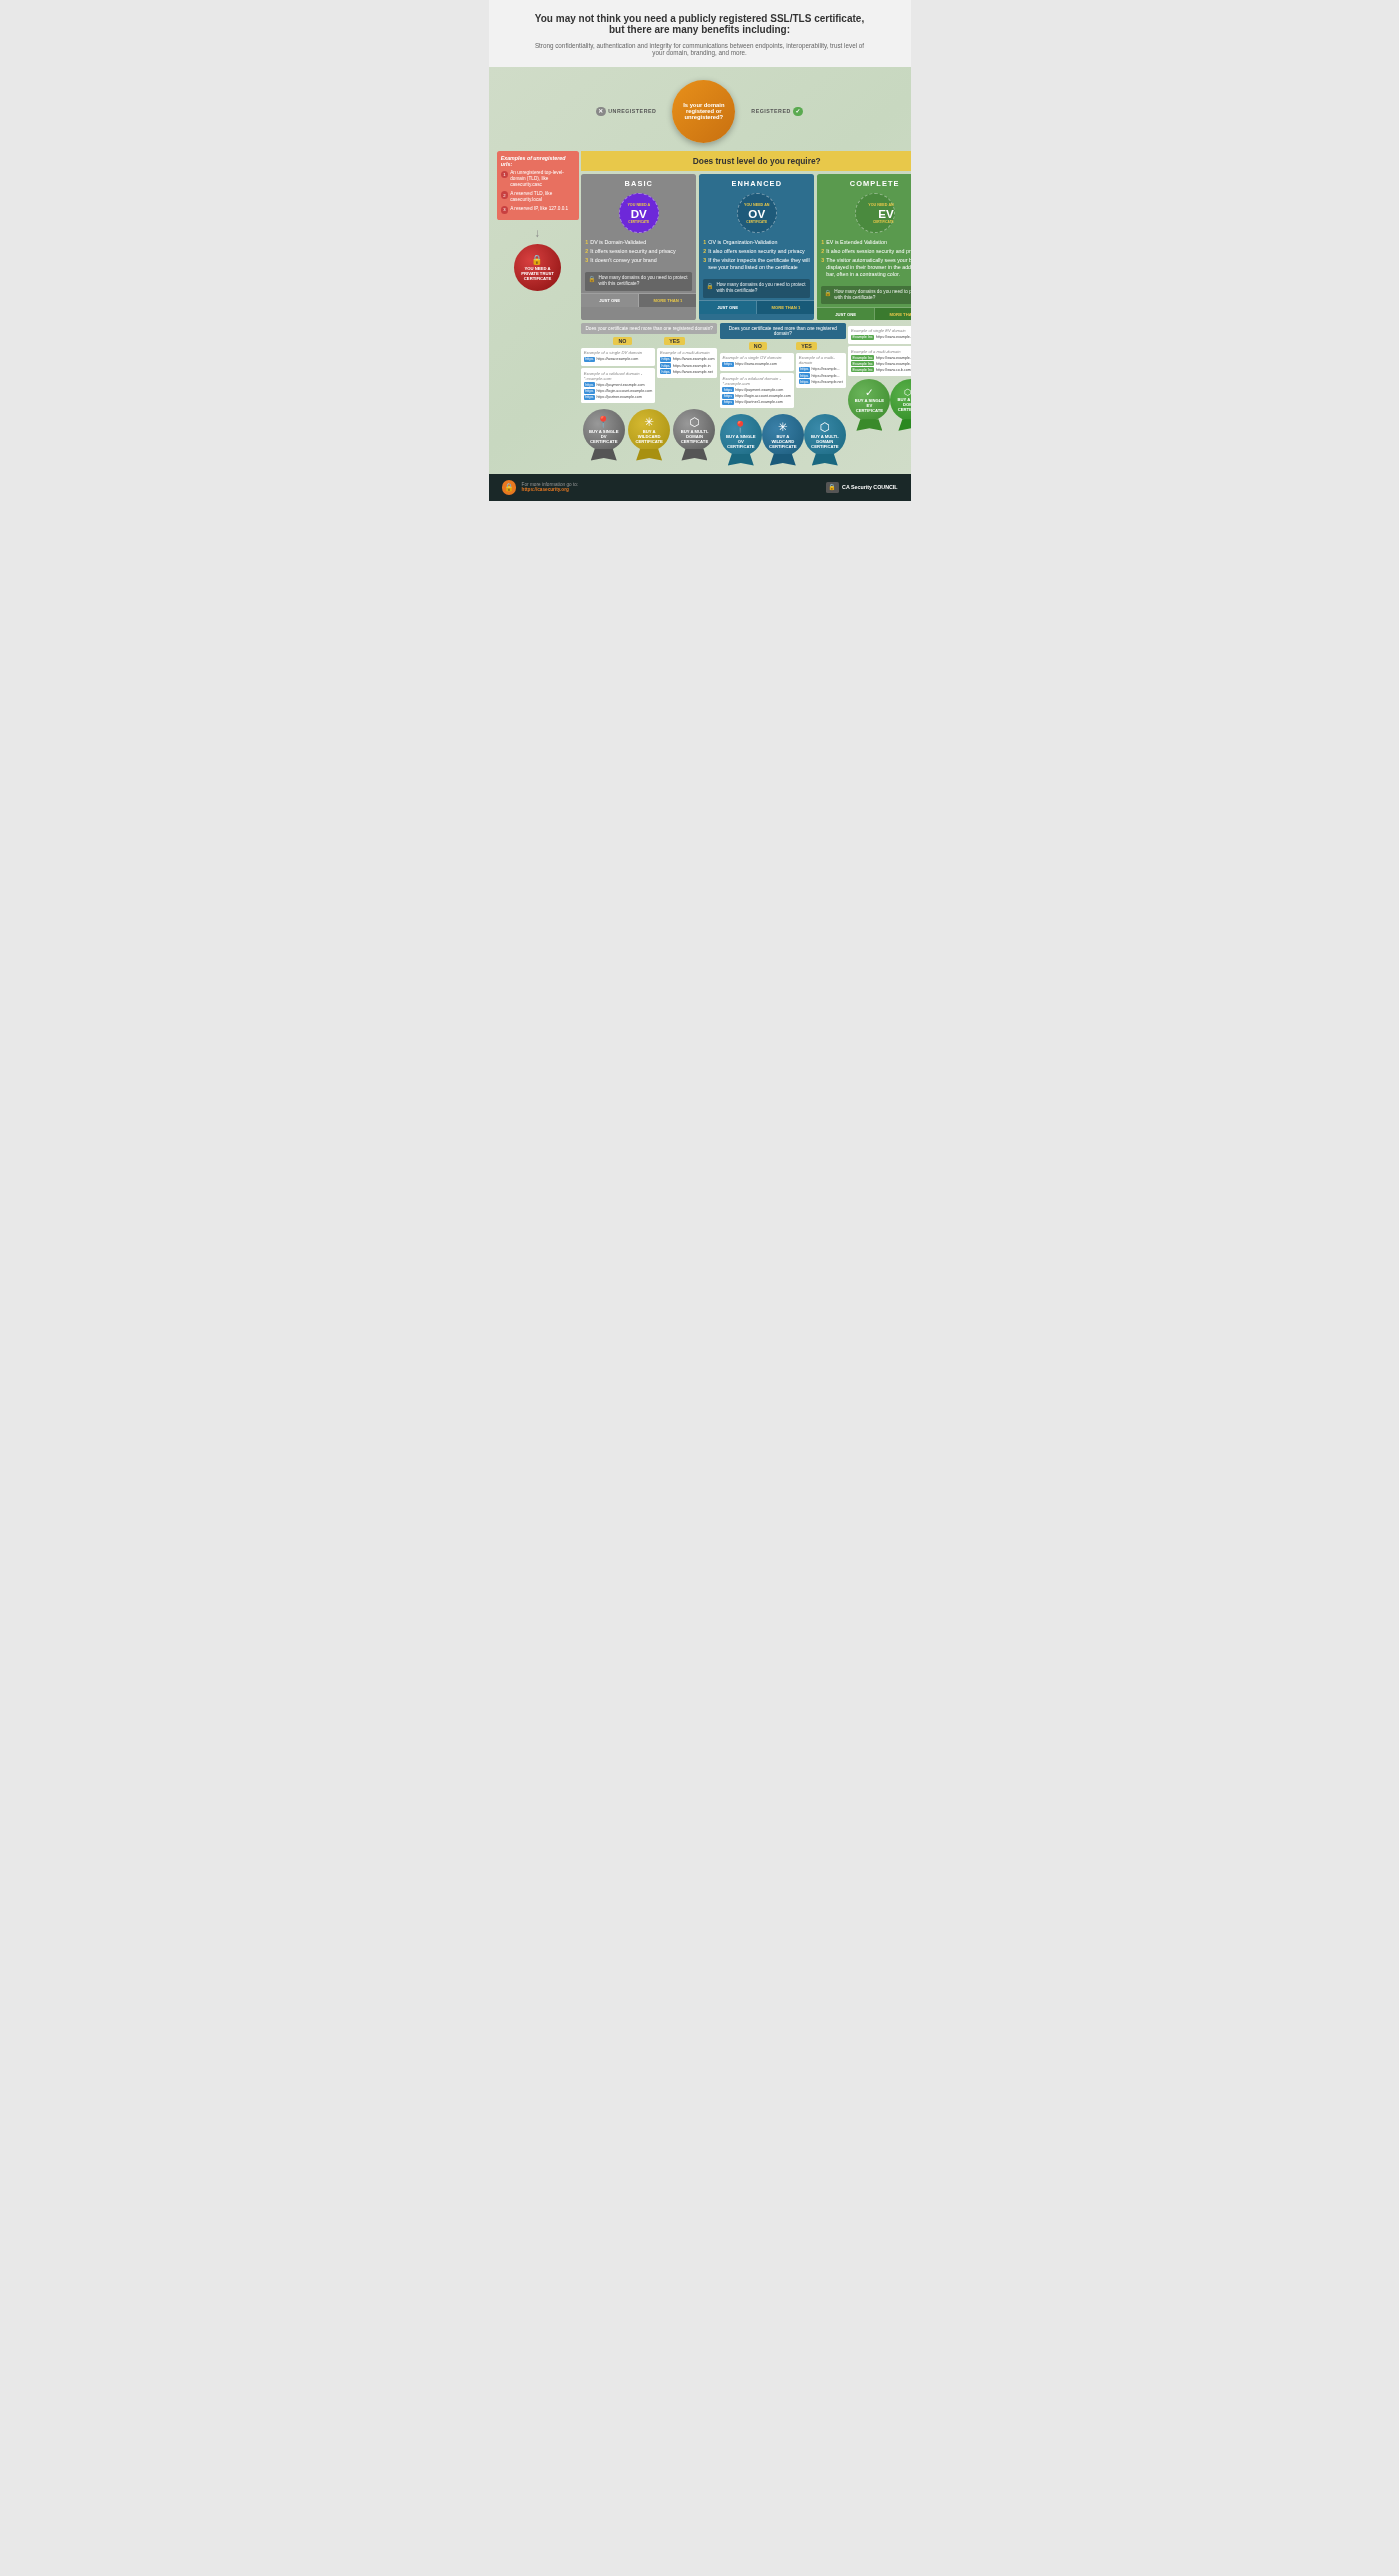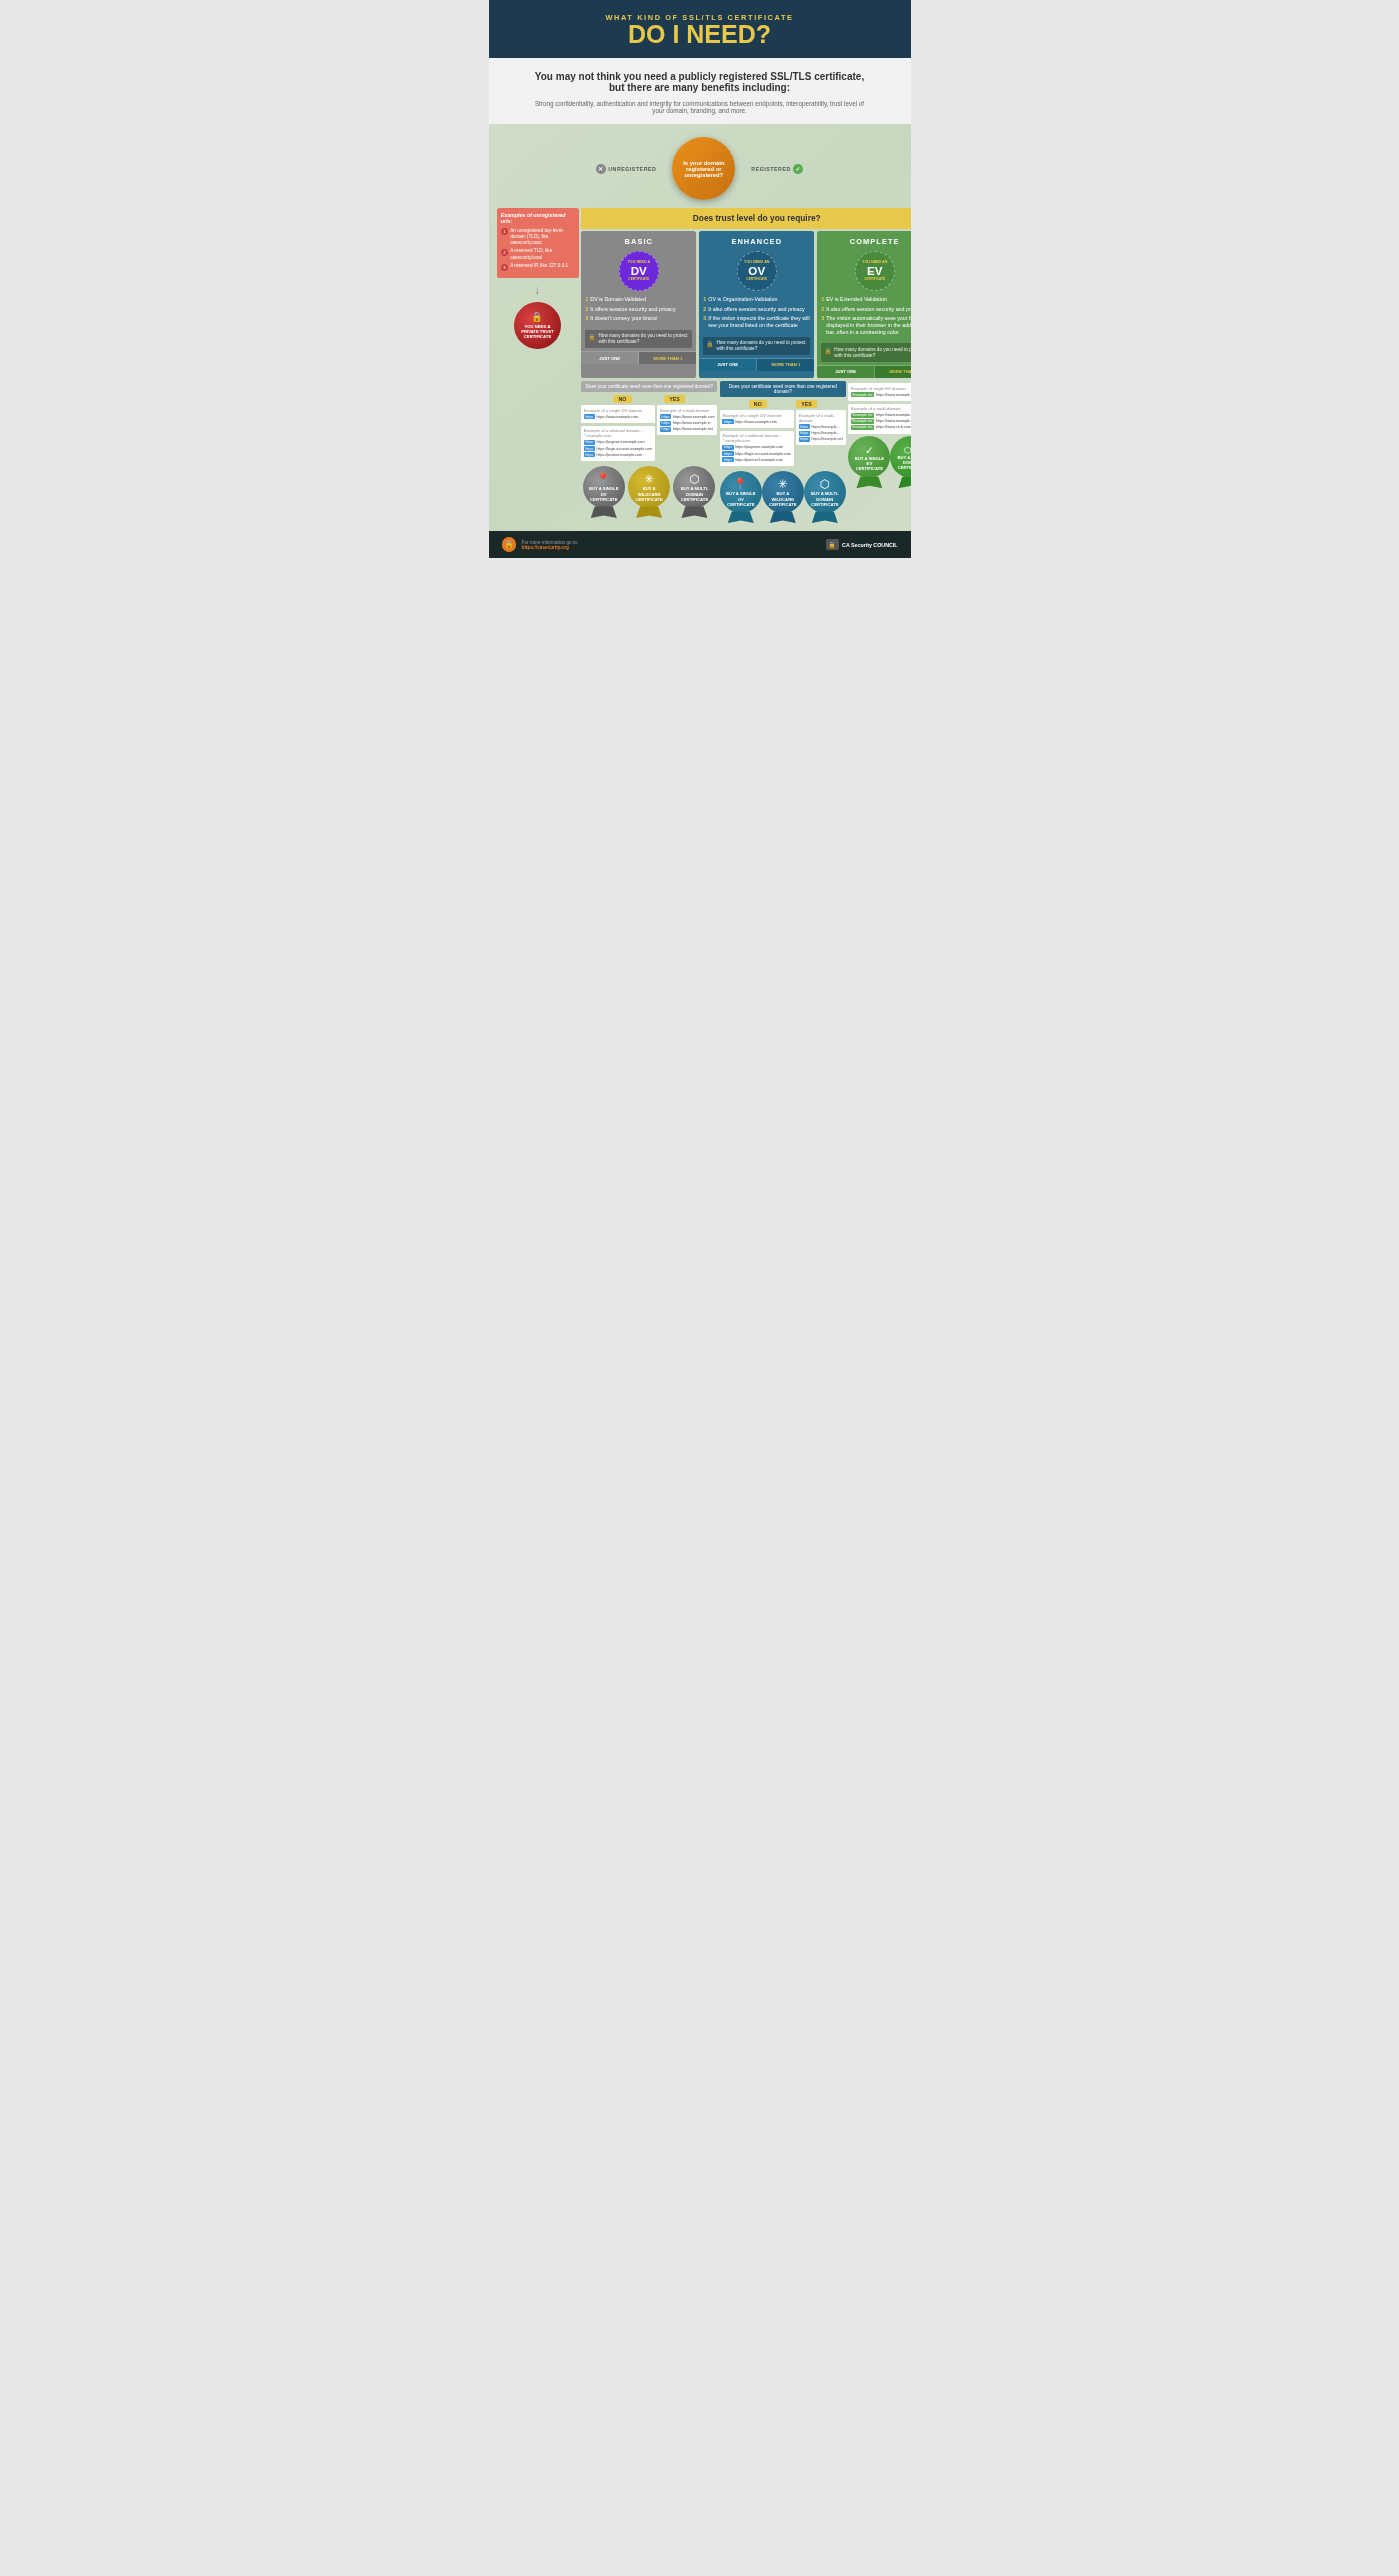--- a/index.html
+++ b/index.html
@@ -191,21 +191,21 @@
       border-radius: 50%;
       border: 1.1px dashed rgba(255,255,255,0.4);
       display: flex;
       flex-direction: column;
       align-items: center;
       justify-content: center;
       text-align: center;
     }
     .c-badge-basic { background: #6d28d9; }
     .c-badge-enhanced { background: #1e5a7a; }
-    .c-badge-complete { background: #4a8a3e; }
+    .c-badge-complete { background: #4a8a3e; align-items: flex-end; }
     .c-badge-top { font-size: 3.7px; color: #e8c84a; font-weight: 700; text-transform: uppercase; }
     .c-badge-mid { font-size: 11.6px; font-weight: 900; color: white; }
     .c-badge-bot { font-size: 3.2px; color: #e8c84a; font-weight: 700; text-transform: uppercase; }
 
     .c-features {
       padding: 2.6px 4.2px;
     }
     .c-feat {
       display: flex;
       gap: 2.1px;
@@ -477,24 +477,20 @@
       border-radius: 1.6px;
       padding: 1.6px 2.6px;
       font-size: 6.3px;
     }
   </style>
 </head>
 <body>
 
 <div class="full-layout">
 
-  <div class="fc-header">
-    <div class="fc-header-sub">WHAT KIND OF SSL/TLS CERTIFICATE</div>
-    <div class="fc-header-main">DO I NEED?</div>
-  </div>
 
   <div class="fc-intro">
     <div class="fc-intro-bold">You may not think you need a publicly registered SSL/TLS certificate, but there are many benefits including:</div>
     <div class="fc-intro-normal">Strong confidentiality, authentication and integrity for communications between endpoints, interoperability, trust level of your domain, branding, and more.</div>
   </div>
 
   <div class="fc-body">
 
     <div class="top-domain">
       <div class="unreg-side">

